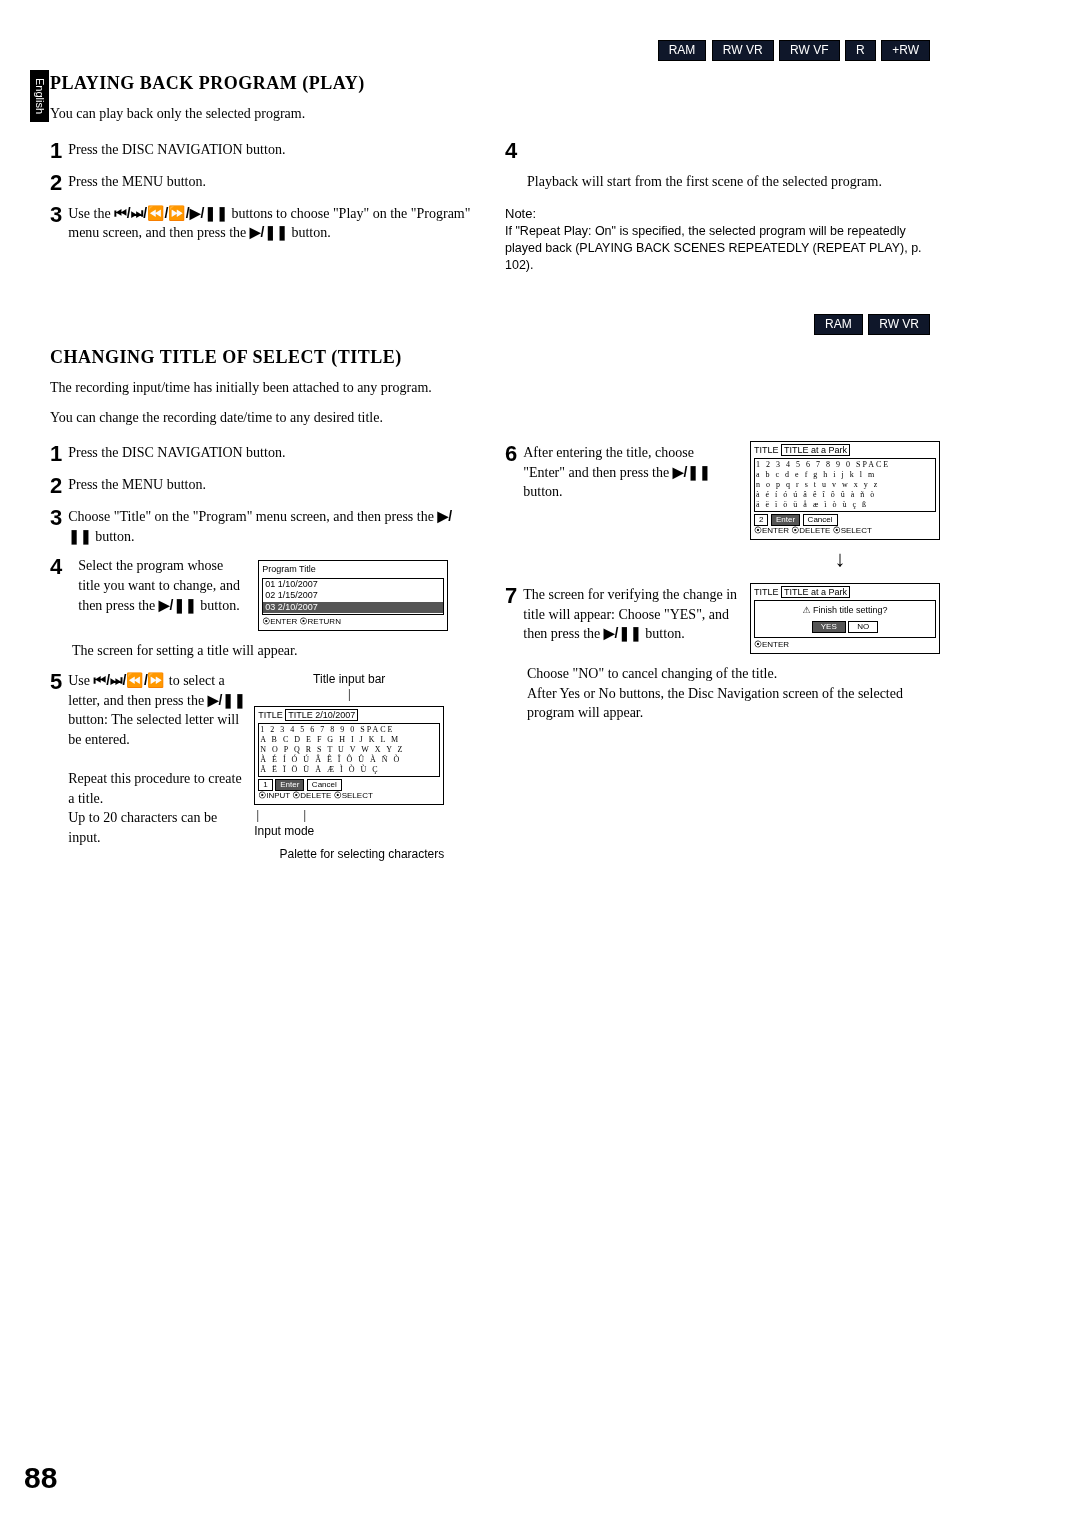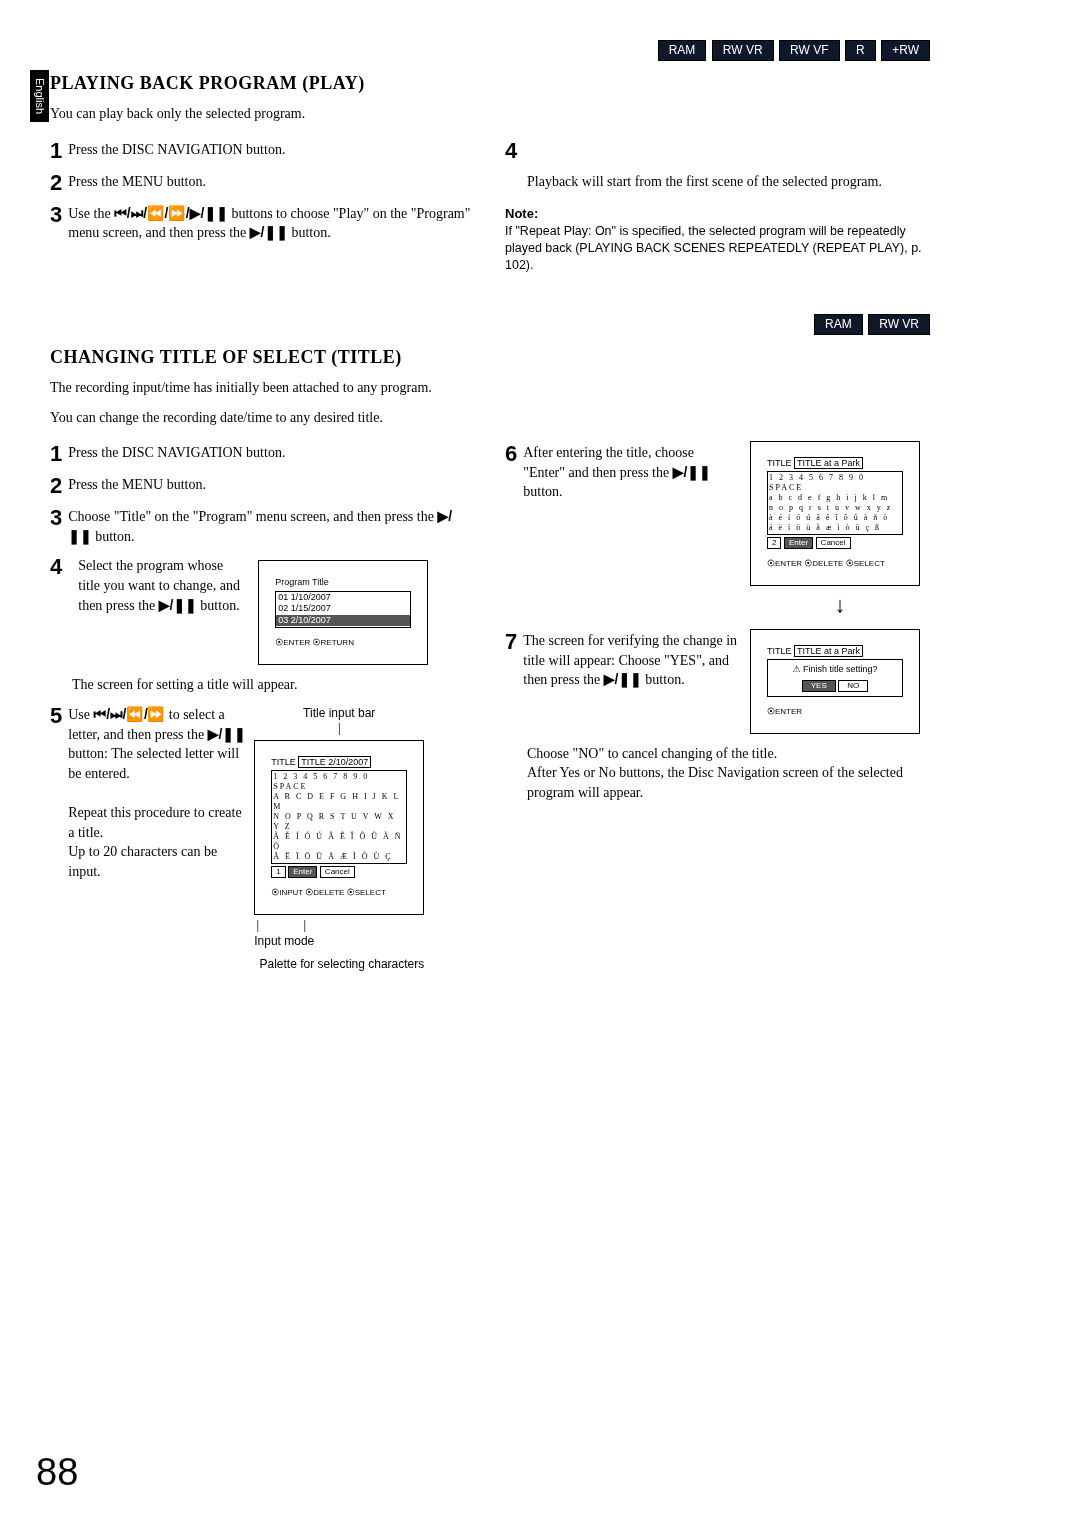--- a/index.html
+++ b/index.html
@@ -70,51 +70,51 @@
   }
   .step-text {
     flex:1;
   }
   .icon {
     font-family: Arial, sans-serif;
     font-weight: bold;
   }
   .note-label {
     font-family: Arial, sans-serif;
-    font-weight: bold;
+    font-weight: normal;
     font-size: 13px;
     margin-top: 14px;
   }
   .note-text {
     font-family: Arial, sans-serif;
     font-size: 12.5px;
     line-height: 1.35;
   }
   .section2 {
     margin-top: 40px;
   }
   .mini-screen {
     border: 1px solid #000;
     font-family: Arial, sans-serif;
     font-size: 9px;
-    width: 170px;
-    padding: 16px;
+    width: 190px;
+    padding: 3px;
     line-height: 1.25;
     margin-top:4px;
     box-sizing:border-box;
   }
   .mini-screen .bar {
     background:#555;
     color:#fff;
     padding:0 2px;
     margin:1px 0;
   }
   .mini-screen .footer {
     font-size:8px;
-    margin-top:10px;
+    margin-top:0;
   }
   .step4block {
     display:flex;
     gap:10px;
     align-items:flex-start;
   }
   .label-small {
     font-family: Arial, sans-serif;
     font-size: 12px;
   }
@@ -130,24 +130,24 @@
     font-size:8px;
   }
   .arrow-down{
     text-align:center;
     font-size:22px;
     font-weight:bold;
     margin:4px 0;
   }
   .page-num {
     font-family: Arial, Helvetica, sans-serif;
-    font-weight: normal;
-    font-size: 38px;
+    font-weight: bold;
+    font-size: 30px;
     position: absolute;
-    left: 36px;
+    left: 24px;
     bottom: 30px;
   }
   .right-diagram {
     width:180px;
   }
   .col-right-flex{
     display:flex;
     gap:12px;
     align-items:flex-start;
   }

